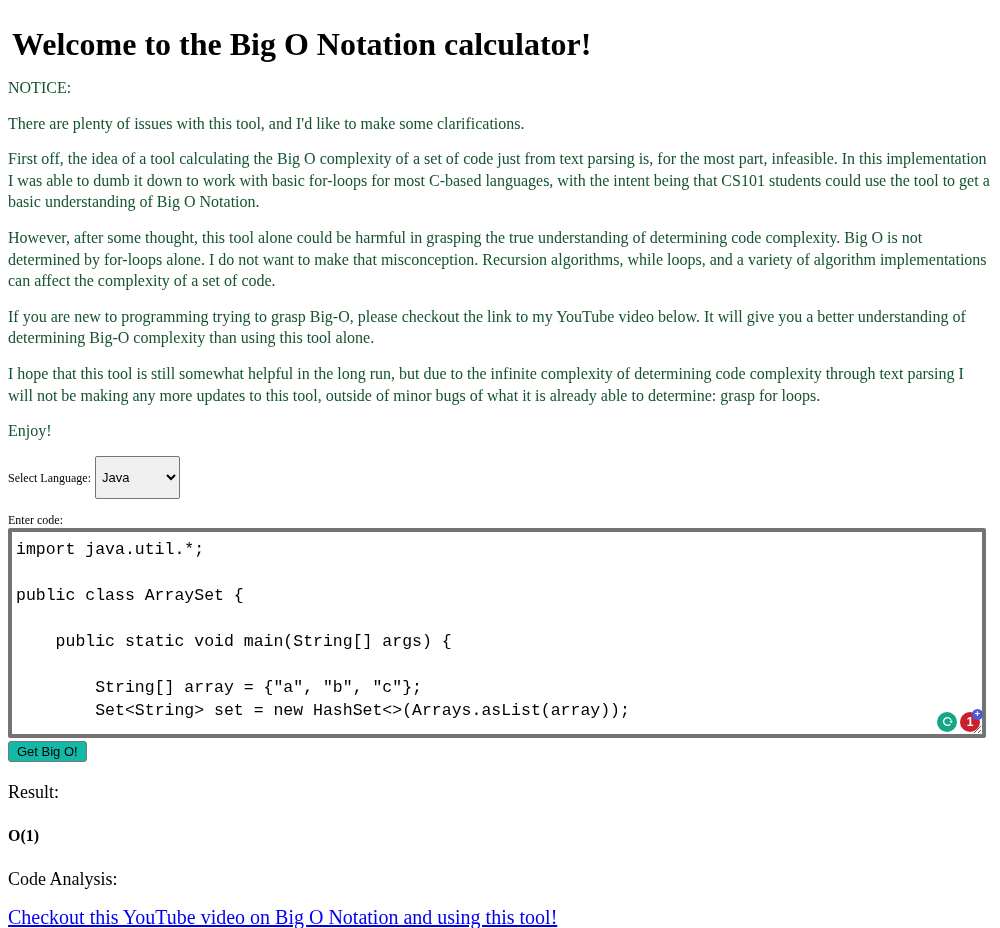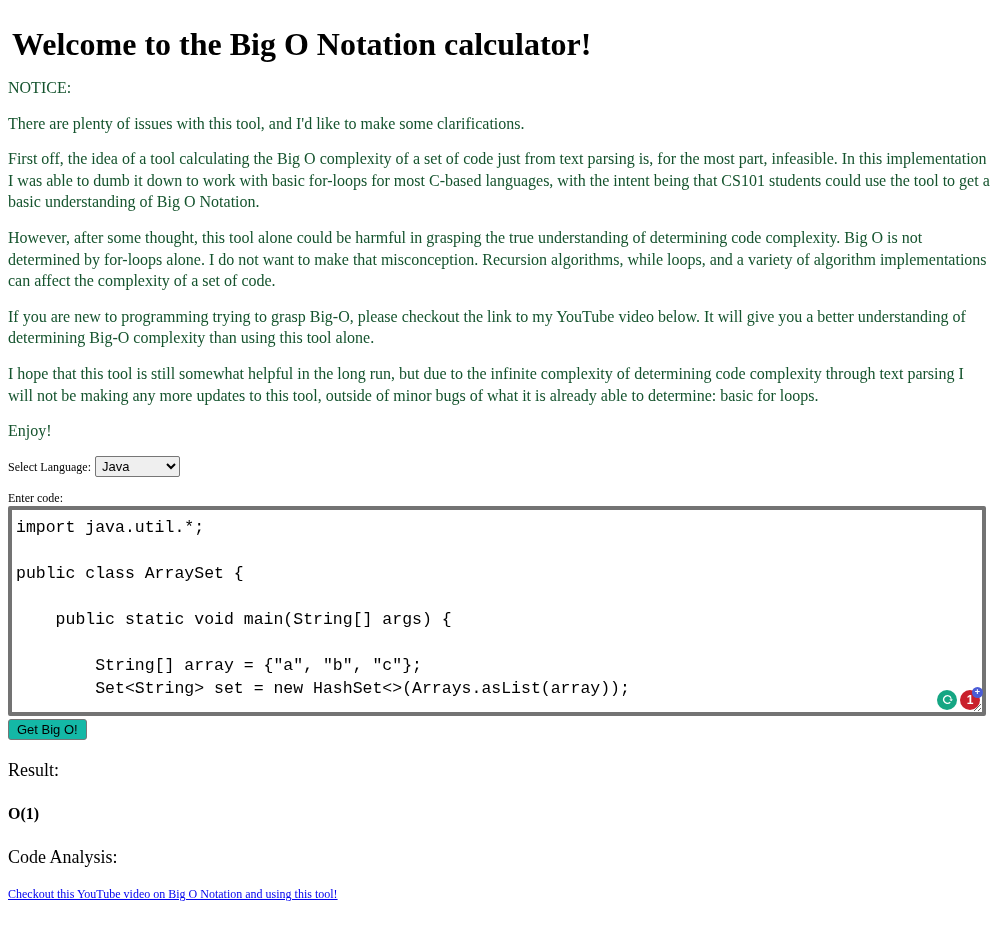--- a/index.html
+++ b/index.html
@@ -21,21 +21,21 @@
     }
     .form-row {
       margin-top: 10px;
     }
     label {
       font-size: 12px;
     }
     select {
       font-size: 13px;
       font-family: Arial, sans-serif;
-      padding: 1px 2px;
+      padding: 12px 2px;
       border: 1px solid #767676;
       border-radius: 2px;
       background: #efefef;
       min-width: 85px;
     }
     .enter-code {
       display: block;
       margin-top: 14px;
     }
     textarea {
@@ -71,21 +71,21 @@
       margin: 20px 0 16px 0;
     }
     .result-value {
       font-size: 16px;
       font-weight: bold;
       margin: 24px 0;
     }
     a.youtube-link {
       color: #0000ee;
       text-decoration: underline;
-      font-size: 12px;
+      font-size: 20px;
     }
     .grammarly-badges {
       position: absolute;
       right: 8px;
       bottom: 6px;
       display: flex;
       gap: 3px;
       align-items: center;
     }
     .badge {
@@ -131,21 +131,21 @@
 </head>
 <body>
 
 <h1>Welcome to the Big O Notation calculator!</h1>
 
 <p class="notice">NOTICE:</p>
 <p class="notice">There are plenty of issues with this tool, and I'd like to make some clarifications.</p>
 <p class="notice">First off, the idea of a tool calculating the Big O complexity of a set of code just from text parsing is, for the most part, infeasible. In this implementation I was able to dumb it down to work with basic for-loops for most C-based languages, with the intent being that CS101 students could use the tool to get a basic understanding of Big O Notation.</p>
 <p class="notice">However, after some thought, this tool alone could be harmful in grasping the true understanding of determining code complexity. Big O is not determined by for-loops alone. I do not want to make that misconception. Recursion algorithms, while loops, and a variety of algorithm implementations can affect the complexity of a set of code.</p>
 <p class="notice">If you are new to programming trying to grasp Big-O, please checkout the link to my YouTube video below. It will give you a better understanding of determining Big-O complexity than using this tool alone.</p>
-<p class="notice">I hope that this tool is still somewhat helpful in the long run, but due to the infinite complexity of determining code complexity through text parsing I will not be making any more updates to this tool, outside of minor bugs of what it is already able to determine: basic for loops.</p>
+<p class="notice">I hope that this tool is still somewhat helpful in the long run, but due to the infinite complexity of determining code complexity through text parsing I will not be making any more updates to this tool, outside of minor bugs of what it is already able to determine: grasp for loops.</p>
 <p class="notice">Enjoy!</p>
 
 <div class="form-row">
   <label>Select Language:</label>
   <select>
     <option>Java</option>
   </select>
   <label class="enter-code">Enter code:</label>
   <div class="textarea-wrap">
     <textarea spellcheck="false" style="">import java.util.*;

